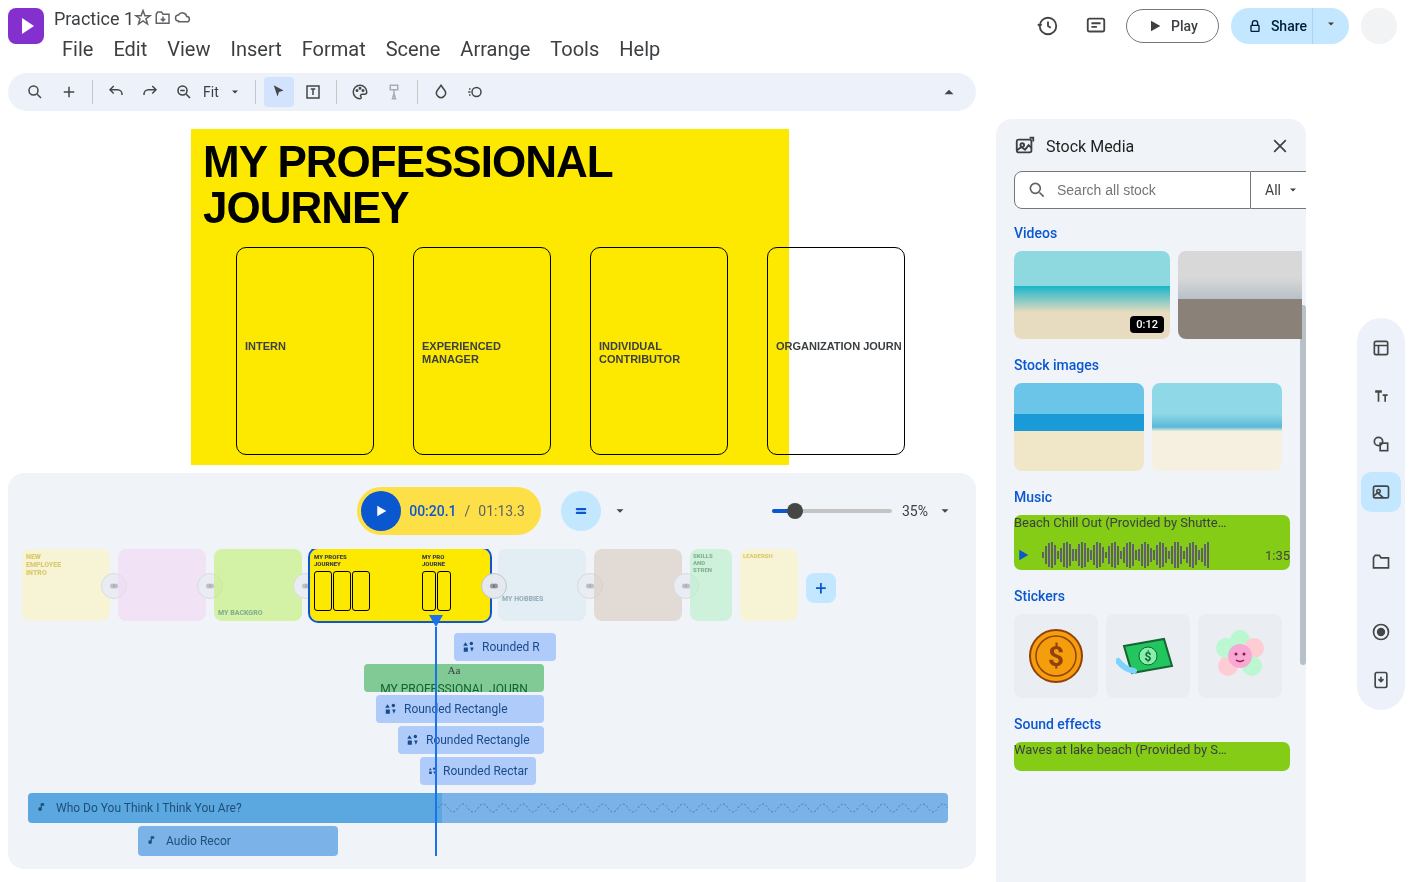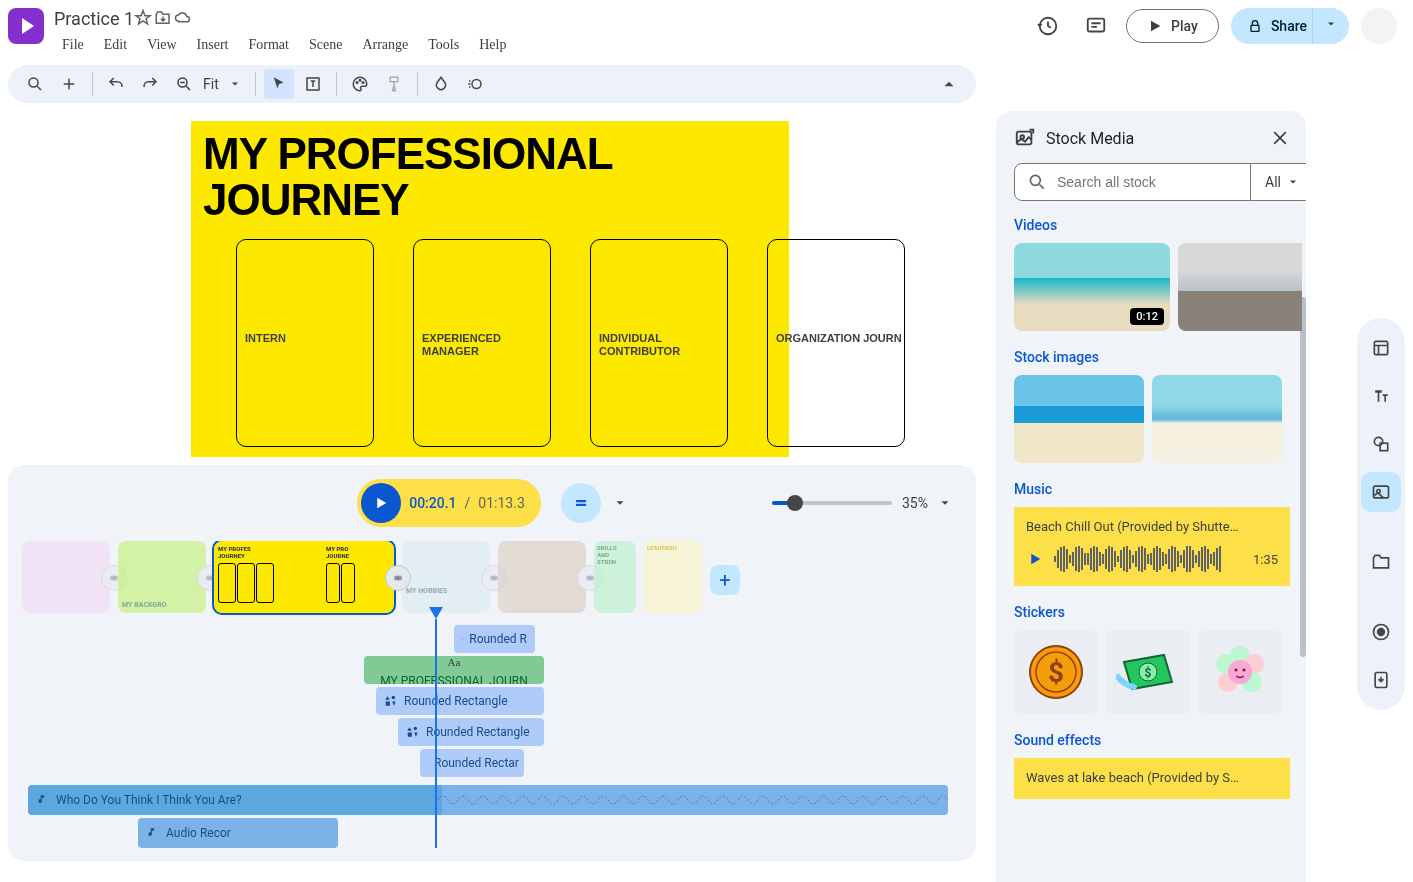--- a/index.html
+++ b/index.html
@@ -4,21 +4,21 @@
 <style>
 * { box-sizing: border-box; margin: 0; padding: 0; }
 body { font-family: 'Google Sans', Roboto, Arial, sans-serif; font-size: 14px; color: #3c4043; background: #fff; overflow: hidden; width: 1413px; height: 882px; }
 .header { display: flex; align-items: flex-start; padding: 8px 16px 0 8px; }
 .logo { width: 36px; height: 36px; background: #8430ce; border-radius: 8px; display: flex; align-items: center; justify-content: center; position: relative; margin-right: 10px; }
 .logo::before { content: ''; width: 0; height: 0; border-left: 12px solid white; border-top: 8px solid transparent; border-bottom: 8px solid transparent; margin-left: 3px; }
 .doc-title-row { display: flex; align-items: center; }
 .doc-title { font-size: 18px; color: #3c4043; }
 .header-icon { width: 20px; height: 20px; cursor: pointer; color: #5f6368; }
 .menu-row { display: flex; gap: 4px; margin-top: 4px; }
-.menu-item { padding: 4px 8px; cursor: pointer; border-radius: 4px; font-size: 14px; font-family: Liberation Serif, serif; }
+.menu-item { padding: 4px 8px; cursor: pointer; border-radius: 4px; font-size: 20px; }
 .header-right { margin-left: auto; display: flex; align-items: center; gap: 12px; }
 .play-btn { display: flex; align-items: center; gap: 8px; border: 1px solid #747775; border-radius: 20px; padding: 8px 20px; cursor: pointer; font-weight: 500; font-size: 14px; }
 .share-btn { display: flex; align-items: center; gap: 8px; background: #c2e7ff; border-radius: 20px 0 0 20px; padding: 10px 16px; cursor: pointer; font-weight: 500; font-size: 14px; color: #001d35; }
 .share-dropdown { background: #c2e7ff; border-radius: 0 20px 20px 0; padding: 10px 12px; cursor: pointer; margin-left: -11px; border-left: 1px solid #a6d5f5; }
 .avatar { width: 36px; height: 36px; border-radius: 50%; background: #f1f3f4; }
 .icon-btn { width: 36px; height: 36px; display: flex; align-items: center; justify-content: center; cursor: pointer; border-radius: 50%; color: #444; }
 .toolbar { display: flex; align-items: center; background: #edf2fa; border-radius: 24px; margin: 8px 16px 8px 8px; padding: 4px 12px; gap: 4px; width: 968px; }
 .toolbar-btn { width: 30px; height: 30px; display: flex; align-items: center; justify-content: center; cursor: pointer; border-radius: 4px; color: #444746; }
 .toolbar-btn.active { background: #d3e3fd; }
 .toolbar-sep { width: 1px; height: 24px; background: #c7c7c7; margin: 0 4px; }
@@ -34,21 +34,21 @@
 .panel-header { display: flex; align-items: center; gap: 10px; margin-bottom: 14px; padding-right: 12px; }
 .panel-title { font-size: 16px; font-weight: 400; color: #1f1f1f; flex: 1; }
 .search-row { display: flex; gap: 0; margin-bottom: 16px; margin-right: 12px; }
 .search-box { flex: 1; border: 1px solid #747775; border-radius: 8px 0 0 8px; padding: 8px 12px; display: flex; align-items: center; gap: 10px; background: white; }
 .search-input { border: none; outline: none; flex: 1; font-size: 14px; background: transparent; }
 .filter-btn { border: 1px solid #747775; border-left: none; border-radius: 0 8px 8px 0; padding: 8px 14px 8px 14px; background: white; cursor: pointer; display: flex; align-items: center; gap: 6px; font-size: 14px; }
 .section-title { color: #0b57d0; font-size: 14px; font-weight: 500; margin-bottom: 10px; }
 .thumb-row { display: flex; gap: 8px; margin-bottom: 18px; overflow: hidden; }
 .thumb { border-radius: 8px; flex-shrink: 0; position: relative; }
 .vid-dur { position: absolute; bottom: 6px; right: 6px; background: #000; color: white; font-size: 11px; padding: 2px 6px; border-radius: 4px; font-weight: 500; }
-.music-card { background: #fde047; border-radius: 0; padding: 12px; margin-right: 12px; margin-bottom: 18px; }
+.music-card { background: #84cc16; border-radius: 7px; margin-right: 12px; margin-bottom: 18px; }
 .music-title { font-size: 13px; white-space: nowrap; overflow: hidden; text-overflow: ellipsis; margin-bottom: 10px; }
 .music-row { display: flex; align-items: center; gap: 10px; }
 .waveform { flex: 1; height: 30px; display: flex; align-items: center; gap: 1px; }
 .wave-bar { width: 2px; background: #5f6368; }
 .music-dur { font-size: 13px; color: #444; }
 .right-rail { position: absolute; right: 8px; top: 318px; width: 48px; background: #edf2fa; border-radius: 24px; display: flex; flex-direction: column; align-items: center; padding: 10px 0; gap: 8px; }
 .rail-btn { width: 40px; height: 40px; border-radius: 10px; display: flex; align-items: center; justify-content: center; cursor: pointer; color: #444746; }
 .rail-btn.active { background: #c2e7ff; }
 .timeline-panel { width: 968px; background: #f0f4f9; border-radius: 16px; margin: 8px 0 0 8px; padding: 14px 14px 0 14px; height: 396px; position: relative; }
 .tl-controls { display: flex; align-items: center; gap: 12px; justify-content: center; margin-bottom: 14px; position: relative; }
@@ -288,20 +288,29 @@
           <svg viewBox="0 0 24 24" width="14" height="14" fill="#444">
               <path d="M6 9l6 6 6-6z"></path>
             </svg>
         </div>
       </div>
 
       <div class="track-area">
         <div class="playhead"></div>
 
         <div class="scene-row">
+          <div class="scene-thumb" style="background:#fef3b8">
+              <div style="font-size:7px;font-weight:900;padding:4px;color:#c9a800">NEW<br>EMPLOYEE<br>INTRO</div>
+              <div class="trans-btn">
+                <svg width="12" height="12" viewBox="0 0 24 24" fill="#5f6368">
+                  <circle cx="9" cy="12" r="5" opacity="0.6"></circle>
+                  <circle cx="15" cy="12" r="5" opacity="0.6"></circle>
+                </svg>
+              </div>
+            </div>
           <div class="scene-thumb" style="background:#f3d5f5">
               <div class="trans-btn">
                 <svg width="12" height="12" viewBox="0 0 24 24" fill="#5f6368">
                   <circle cx="9" cy="12" r="5" opacity="0.6"></circle>
                   <circle cx="15" cy="12" r="5" opacity="0.6"></circle>
                 </svg>
               </div>
             </div>
           <div class="scene-thumb" style="background:#bef264">
               <div style="font-size:7px;font-weight:900;position:absolute;bottom:4px;left:4px;color:#2a7a3e">MY BACKGRO</div>
@@ -357,21 +366,21 @@
             </div>
           <div class="scene-thumb" style="background:#fef3b8;width:58px">
               <div style="font-size:6px;font-weight:900;padding:3px;color:#c9a800">LEADERSH</div>
             </div>
           <div class="add-scene">+</div>
         </div>
 
         <div style="position:relative;height:160px">
 
           <div id="track-container">
-              <div class="track shape" style="position: absolute; top: 0px; left: 432px; width: 81px;">
+              <div class="track shape" style="position: absolute; top: 0px; left: 432px; width: 102px;">
                 <svg viewBox="0 0 24 24" width="14" height="14" fill="#1a4b8c">
                   <path d="M6 4l4 6H2zM16 3a3 3 0 110 6 3 3 0 010-6zM3 13h7v7H3zM14 13l6 0 -3 7z"></path>
                 </svg>
                 <span style="color:#1a4b8c">Rounded R</span>
               </div>
               <div class="track text" style="position: absolute; top: 31px; left: 342px; width: 180px; flex-direction: column;">
                 <span style="font-size:11px;font-family:serif">Aa</span>
                 <span style="color:#0d652d">MY PROFESSIONAL JOURN</span>
               </div>
               <div class="track shape" style="position: absolute; top: 62px; left: 354px; width: 168px;">
@@ -379,21 +388,21 @@
                   <path d="M6 4l4 6H2zM16 3a3 3 0 110 6 3 3 0 010-6zM3 13h7v7H3zM14 13l6 0 -3 7z"></path>
                 </svg>
                 <span style="color:#1a4b8c">Rounded Rectangle</span>
               </div>
               <div class="track shape" style="position: absolute; top: 93px; left: 376px; width: 146px;">
                 <svg viewBox="0 0 24 24" width="14" height="14" fill="#1a4b8c">
                   <path d="M6 4l4 6H2zM16 3a3 3 0 110 6 3 3 0 010-6zM3 13h7v7H3zM14 13l6 0 -3 7z"></path>
                 </svg>
                 <span style="color:#1a4b8c">Rounded Rectangle</span>
               </div>
-              <div class="track shape" style="position: absolute; top: 124px; left: 398px; width: 104px;">
+              <div class="track shape" style="position: absolute; top: 124px; left: 398px; width: 116px;">
                 <svg viewBox="0 0 24 24" width="14" height="14" fill="#1a4b8c">
                   <path d="M6 4l4 6H2zM16 3a3 3 0 110 6 3 3 0 010-6zM3 13h7v7H3zM14 13l6 0 -3 7z"></path>
                 </svg>
                 <span style="color:#1a4b8c">Rounded Rectar</span>
               </div>
             </div>
         </div>
 
         <div class="track audio" style="margin-left:6px;width:920px;background:linear-gradient(to right,#5ba8e0 0%,#5ba8e0 45%, #7bb3e8 45%);position:relative">
           <svg viewBox="0 0 24 24" width="14" height="14" fill="#1f4e79">

